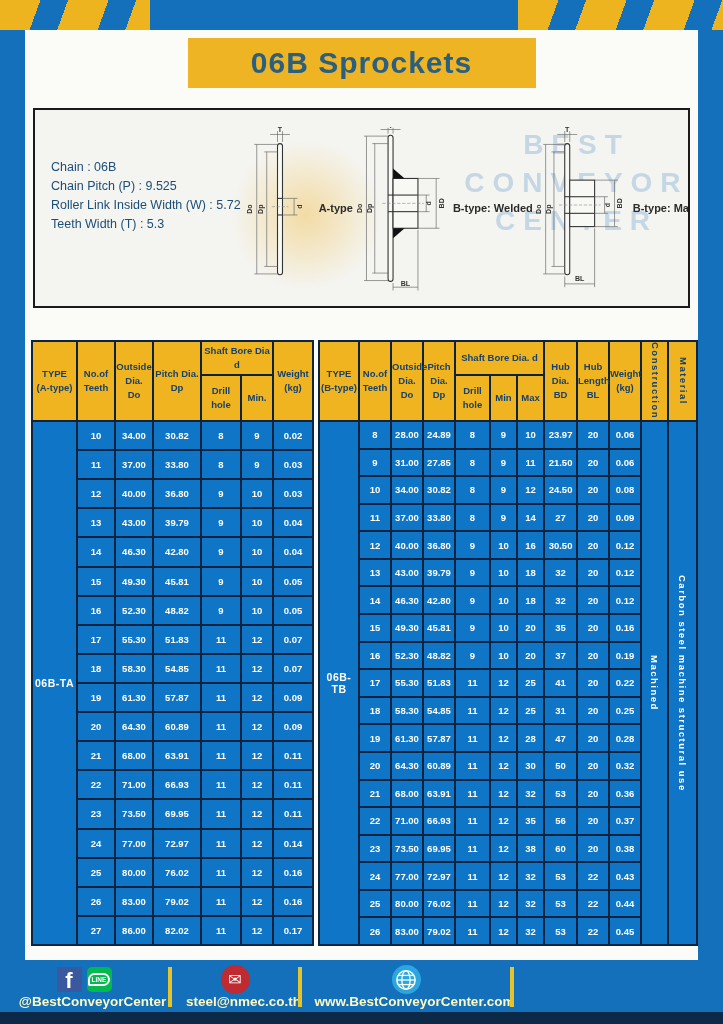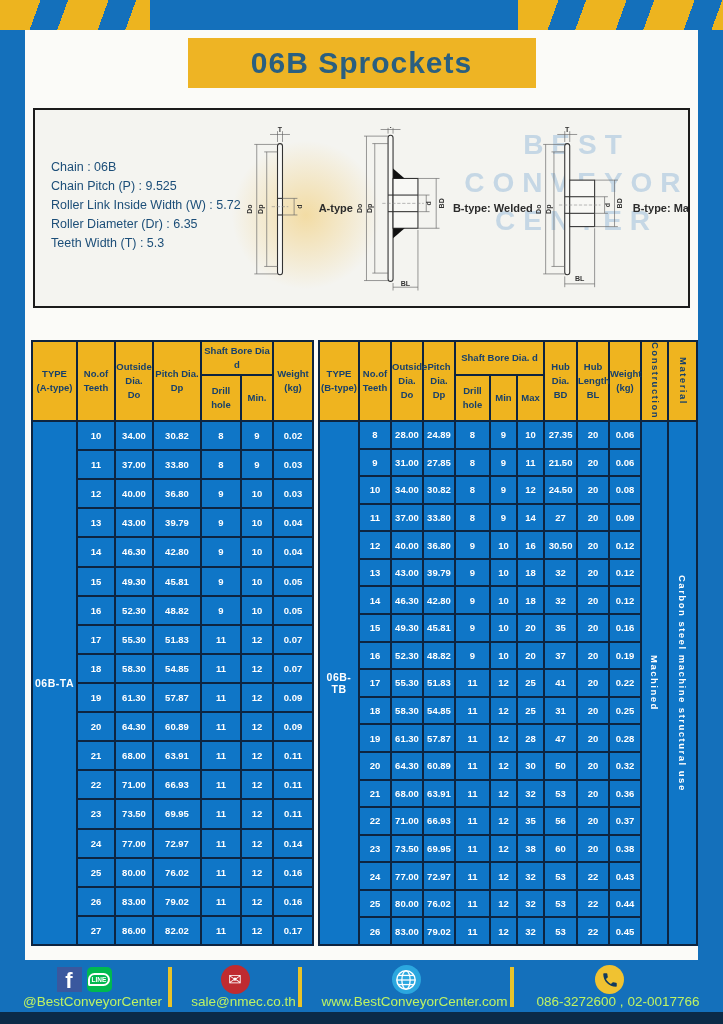--- a/index.html
+++ b/index.html
@@ -49,21 +49,21 @@
   .data-table tbody td { background:#0f76c7; color:#fff; font-size:9.5px; font-weight:bold; }
   .data-table td.type-cell { font-size:10.5px; letter-spacing:.5px; }
   .data-table th.vert, .data-table td.vert-cell { writing-mode:vertical-rl; letter-spacing:1.5px; }
   .data-table td.vert-cell { font-size:9.5px; }
 
   
   .footer { position:absolute; left:0; bottom:12px; width:723px; height:52px; background:#1470bb; display:flex; align-items:stretch; }
   .footer-item { display:flex; flex-direction:column; align-items:center; justify-content:flex-end; padding-bottom:3px; }
   .fi-social { width:168px; } .fi-email { width:126px; } .fi-web { width:208px; } .fi-phone { width:191px; }
   .divider { width:4px; background:#e7c32a; margin:7px 0 5px; }
-  .footer-label { color:#bef264; font-weight:normal; font-size:13.5px; white-space:nowrap;margin-left:17px; }
+  .footer-label { color:#fef9c3; font-weight:bold; font-size:13.5px; white-space:nowrap;margin-left:17px; }
   .icons-row { display:flex; gap:5px; align-items:center; margin-bottom:2px; }
   .fb-icon { width:25px; height:25px; background:#3a589e; color:#fff; font-weight:bold; font-size:22px; line-height:1;
     display:flex; align-items:flex-end; justify-content:center; overflow:hidden; }
   .line-icon { width:25px; height:25px; background:#00b94f; border-radius:5px; display:flex; align-items:center; justify-content:center; }
   .line-bubble { background:#00b94f; border:2px solid #fff; border-radius:7px 7px 7px 2px; padding:1px 2px; color:#fff; font-size:6.5px; font-weight:bold; }
   .mail-icon { width:29px; height:29px; border-radius:50%; background:#bf2b30; color:#fff; display:flex; align-items:center; justify-content:center; font-size:16px; }
   .globe-icon, .phone-icon { width:29px; height:29px; border-radius:50%; display:flex; align-items:center; justify-content:center; }
   .globe-icon { background:#2ba7df; }
   .phone-icon { background:#f0c231; }
 
@@ -83,21 +83,20 @@
 
     <div class="title-banner">
       <span>06B Sprockets</span>
     </div>
 
     <div class="spec-box">
       <div class="spec-text">
         <div>Chain : 06B</div>
         <div>Chain Pitch (P) : 9.525</div>
         <div>Roller Link Inside Width (W) : 5.72</div>
-        <div>Roller Diameter (Dr) : 6.35</div>
         <div>Teeth Width (T) : 5.3</div>
       </div>
 
       <div class="figures">
         <div class="wm-accent"></div>
         <div class="watermark">BEST
 CONVEYOR
 CENTER</div>
 
         <div class="figure">
@@ -465,21 +464,21 @@
         </thead>
         <tbody id="right-tbody">
             <tr>
               <td rowspan="19" class="type-cell">06B-TB</td>
               <td>8</td>
               <td>28.00</td>
               <td>24.89</td>
               <td>8</td>
               <td>9</td>
               <td>10</td>
-              <td>27.35</td>
+              <td>23.97</td>
               <td>20</td>
               <td>0.06</td>
               <td rowspan="19" class="vert-cell">Machined</td>
               <td rowspan="19" class="vert-cell">Carbon  steel  machine  structural  use</td>
             </tr>
             <tr>
               <td>9</td>
               <td>31.00</td>
               <td>27.85</td>
               <td>8</td>
@@ -687,40 +686,32 @@
         <div class="fb-icon">f</div>
         <div class="line-icon">
           <span class="line-bubble">LINE</span>
         </div>
       </div>
       <div class="footer-label">@BestConveyorCenter</div>
     </div>
     <div class="divider"></div>
     <div class="footer-item fi-email">
       <div class="mail-icon">✉</div>
-      <div class="footer-label">sale@nmec.co.th</div>
+      <div class="footer-label">steel@nmec.co.th</div>
     </div>
     <div class="divider"></div>
     <div class="footer-item fi-web">
       <div class="globe-icon">
         <svg width="22" height="22" viewBox="0 0 24 24">
           <circle cx="12" cy="12" r="10" fill="none" stroke="#fff" stroke-width="1.6"></circle>
           <ellipse cx="12" cy="12" rx="4.5" ry="10" fill="none" stroke="#fff" stroke-width="1.4"></ellipse>
           <line x1="2" y1="12" x2="22" y2="12" stroke="#fff" stroke-width="1.4"></line>
           <line x1="3.5" y1="7" x2="20.5" y2="7" stroke="#fff" stroke-width="1.4"></line>
           <line x1="3.5" y1="17" x2="20.5" y2="17" stroke="#fff" stroke-width="1.4"></line>
         </svg>
       </div>
       <div class="footer-label">www.BestConveyorCenter.com</div>
     </div>
     <div class="divider"></div>
-    <div class="footer-item fi-phone">
-      <div class="phone-icon">
-        <svg width="18" height="18" viewBox="0 0 24 24">
-          <path fill="#123a5e" d="M6.62 10.79c1.44 2.83 3.76 5.14 6.59 6.59l2.2-2.2c.27-.27.67-.36 1.02-.24 1.12.37 2.33.57 3.57.57.55 0 1 .45 1 1V20c0 .55-.45 1-1 1-9.39 0-17-7.61-17-17 0-.55.45-1 1-1h3.5c.55 0 1 .45 1 1 0 1.25.2 2.45.57 3.57.11.35.03.74-.25 1.02l-2.2 2.2z"></path>
-        </svg>
-      </div>
-      <div class="footer-label">086-3272600 , 02-0017766</div>
-    </div>
   </div>
 
   <div class="bottom-strip"></div>
 </div>
 
 </body></html>

